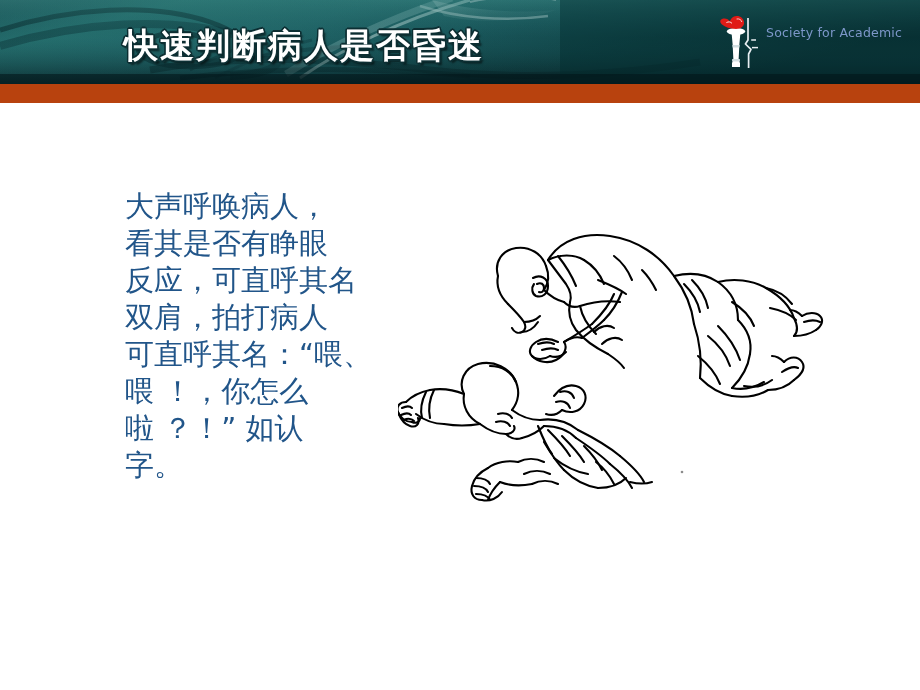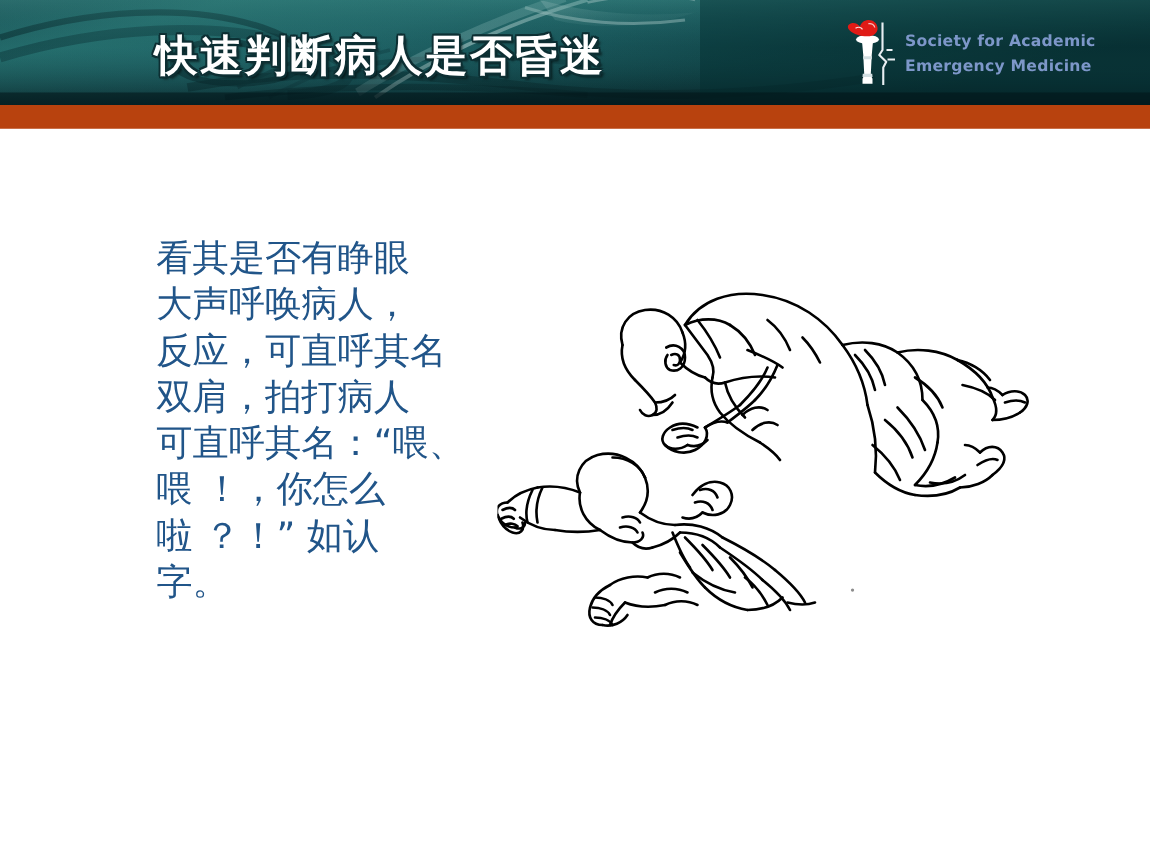--- a/index.html
+++ b/index.html
@@ -69,25 +69,24 @@
        0px   -1.6px 0 #0d2f33,
        0px    1.6px 0 #0d2f33,
       -1.6px  0px   0 #0d2f33,
        1.6px  0px   0 #0d2f33,
        2.5px  2.5px 2px rgba(0,0,0,0.55);
   }
 
   
   .logo-block {
     position: absolute;
-    left: 664px;
+    left: 706px;
     top: 14px;
     width: 200px;
     height: 58px;
-    font-weight: bold;
   }
   .logo-mark {
     position: absolute;
     left: 0;
     top: 0;
     width: 60px;
     height: 58px;
   }
   .logo-text {
     position: absolute;
@@ -217,30 +216,29 @@
                  C32.4,14.9 31.2,15 30,15 Z" fill="#e01b16"></path>
         <path d="M20.4,8.6 C22.4,7.4 24.8,7.8 26,9.4" fill="none" stroke="#ffffff" stroke-width="1" stroke-opacity="0.85"></path>
         <path d="M30.6,5 C33.2,4.4 35.4,5.8 35.8,8" fill="none" stroke="#ffffff" stroke-width="1" stroke-opacity="0.75"></path>
 
         <path d="M42,4 L42,26 L39.4,30 L45,35.4 L42.6,40 L42.6,54" fill="none" stroke="#e8eef2" stroke-width="1.7" stroke-linejoin="round"></path>
         <path d="M45.2,26 L50,26" fill="none" stroke="#e8eef2" stroke-width="1.5"></path>
         <path d="M46,33.6 L52,33.6" fill="none" stroke="#e8eef2" stroke-width="1.5"></path>
       </svg>
       <div class="logo-text">
         <div class="logo-line">Society for Academic</div>
-        <div class="logo-line">Emergency Medicine</div>
       </div>
     </div>
   </div>
 
   <div class="header-accent"></div>
 
   <div class="body-text">
+    <div class="body-line">大声呼唤病人，</div>
     <div class="body-line">看其是否有睁眼</div>
-    <div class="body-line">大声呼唤病人，</div>
     <div class="body-line">反应，可直呼其名</div>
     <div class="body-line">双肩，拍打病人</div>
     <div class="body-line">可直呼其名：“喂、</div>
     <div class="body-line">喂 ！，你怎么</div>
     <div class="body-line">啦 ？！” 如认</div>
     <div class="body-line">字。</div>
   </div>
 
   <div class="illustration">
     <svg viewBox="0 0 436 290">

